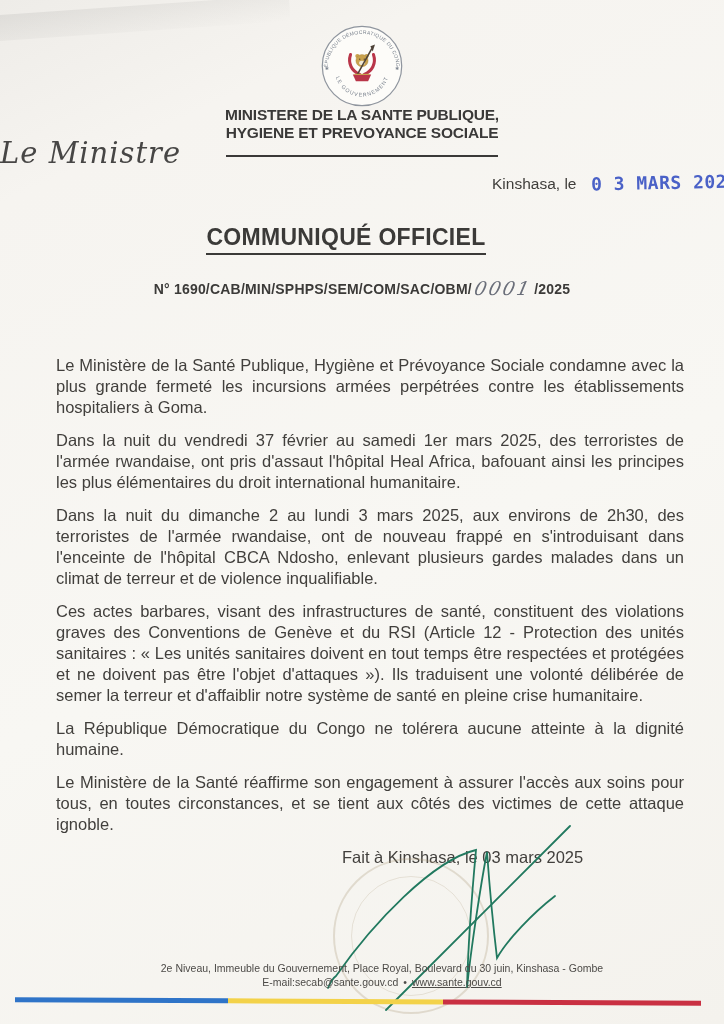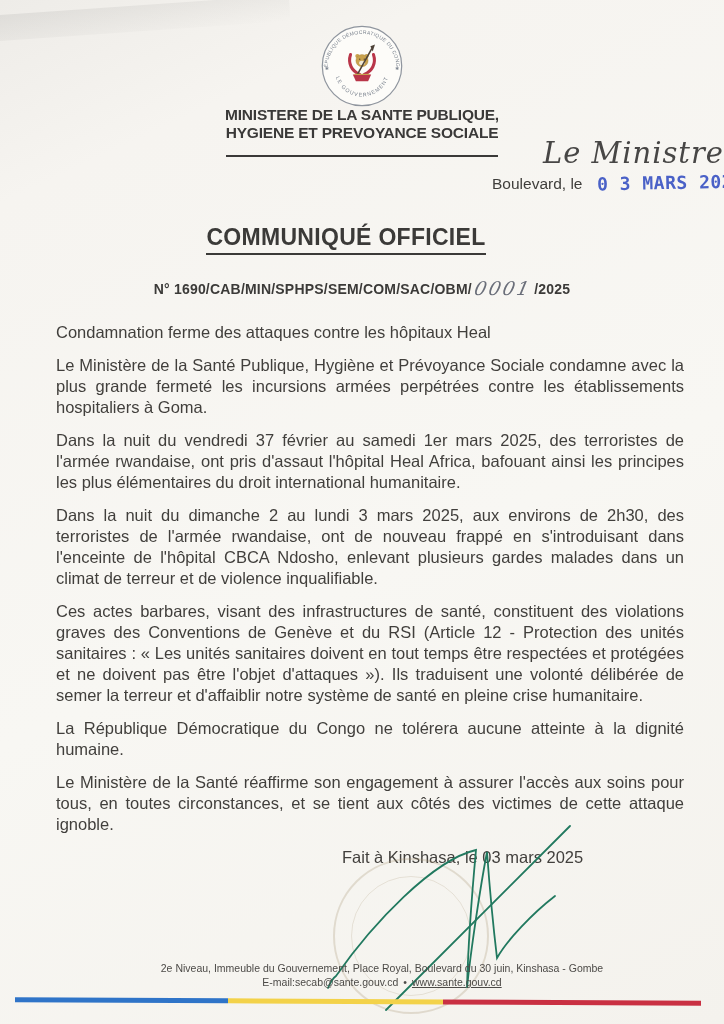--- a/index.html
+++ b/index.html
@@ -15,21 +15,21 @@
   
   .crease{position:absolute;left:-30px;top:6px;width:320px;height:26px;
     background:linear-gradient(175deg,rgba(120,120,118,0.14),rgba(255,255,255,0));
     transform:rotate(-4deg);}
   
   .seal{position:absolute;left:320px;top:24px;width:84px;height:84px;}
   
   .ministry{position:absolute;left:0;top:106px;width:724px;text-align:center;
     font-weight:bold;font-size:15.5px;line-height:18px;letter-spacing:-0.2px;color:#3a3938;}
   .ministry .ul{display:inline-block;border-bottom:2.2px solid #3a3938;padding-bottom:13px;}
-  .minister-script{position:absolute;left:0;top:136px;width:724px;text-align:right;
+  .minister-script{position:absolute;left:0;top:136px;width:724px;text-align:left;
     font-family:"DejaVu Serif",serif;font-style:italic;font-size:29px;color:#474645;letter-spacing:1px;}
   
   .dateline{position:absolute;left:492px;top:172px;white-space:nowrap;}
   .place-label{font-size:15.5px;color:#3f3e3b;}
   .date-stamp{display:inline-block;margin-left:10px;
     font-family:"DejaVu Sans Mono",monospace;font-weight:bold;font-size:18px;
     color:#3c55c4;letter-spacing:0.5px;transform:rotate(-1.2deg);opacity:0.92;}
   
   .doc-title{position:absolute;left:0;top:224px;width:692px;text-align:center;
     font-weight:bold;font-size:23px;letter-spacing:0.3px;color:#3b3a38;}
@@ -107,35 +107,35 @@
   </div>
 
   <div class="ministry">
     <div>MINISTERE DE LA SANTE PUBLIQUE,</div>
     <div><span class="ul">HYGIENE ET PREVOYANCE SOCIALE</span></div>
   </div>
 
   <div class="minister-script">Le Ministre</div>
 
   <div class="dateline">
-    <span class="place-label">Boulevard, le</span>
+    <span class="place-label">Kinshasa, le</span>
     <span class="date-stamp">0 3 MARS 2025</span>
   </div>
 
   <div class="doc-title">
     <span>COMMUNIQUÉ OFFICIEL</span>
   </div>
 
   <div class="ref">
     <span>N° 1690/CAB/MIN/SPHPS/SEM/COM/SAC/OBM/</span><span class="hand">0001</span><span>/2025</span>
   </div>
 
   <div class="body">
     <p class="subject">
-      <span>Condamnation ferme des attaques contre les hôpitaux Heal</span><br>
+      <br>
     </p>
     <p>Le Ministère de la Santé Publique, Hygiène et Prévoyance Sociale condamne avec la plus grande fermeté les incursions armées perpétrées contre les établissements hospitaliers à Goma.</p>
     <p>Dans la nuit du vendredi 37 février au samedi 1er mars 2025, des terroristes de l'armée rwandaise, ont pris d'assaut l'hôpital Heal Africa, bafouant ainsi les principes les plus élémentaires du droit international humanitaire.</p>
     <p>Dans la nuit du dimanche 2 au lundi 3 mars 2025, aux environs de 2h30, des terroristes de l'armée rwandaise, ont de nouveau frappé en s'introduisant dans l'enceinte de l'hôpital CBCA Ndosho, enlevant plusieurs gardes malades dans un climat de terreur et de violence inqualifiable.</p>
     <p>Ces actes barbares, visant des infrastructures de santé, constituent des violations graves des Conventions de Genève et du RSI (Article 12 - Protection des unités sanitaires : « Les unités sanitaires doivent en tout temps être respectées et protégées et ne doivent pas être l'objet d'attaques »). Ils traduisent une volonté délibérée de semer la terreur et d'affaiblir notre système de santé en pleine crise humanitaire.</p>
     <p>La République Démocratique du Congo ne tolérera aucune atteinte à la dignité humaine.</p>
     <p>Le Ministère de la Santé réaffirme son engagement à assurer l'accès aux soins pour tous, en toutes circonstances, et se tient aux côtés des victimes de cette attaque ignoble.</p>
     <div class="fait">Fait à Kinshasa, le 03 mars 2025</div>
   </div>
 

